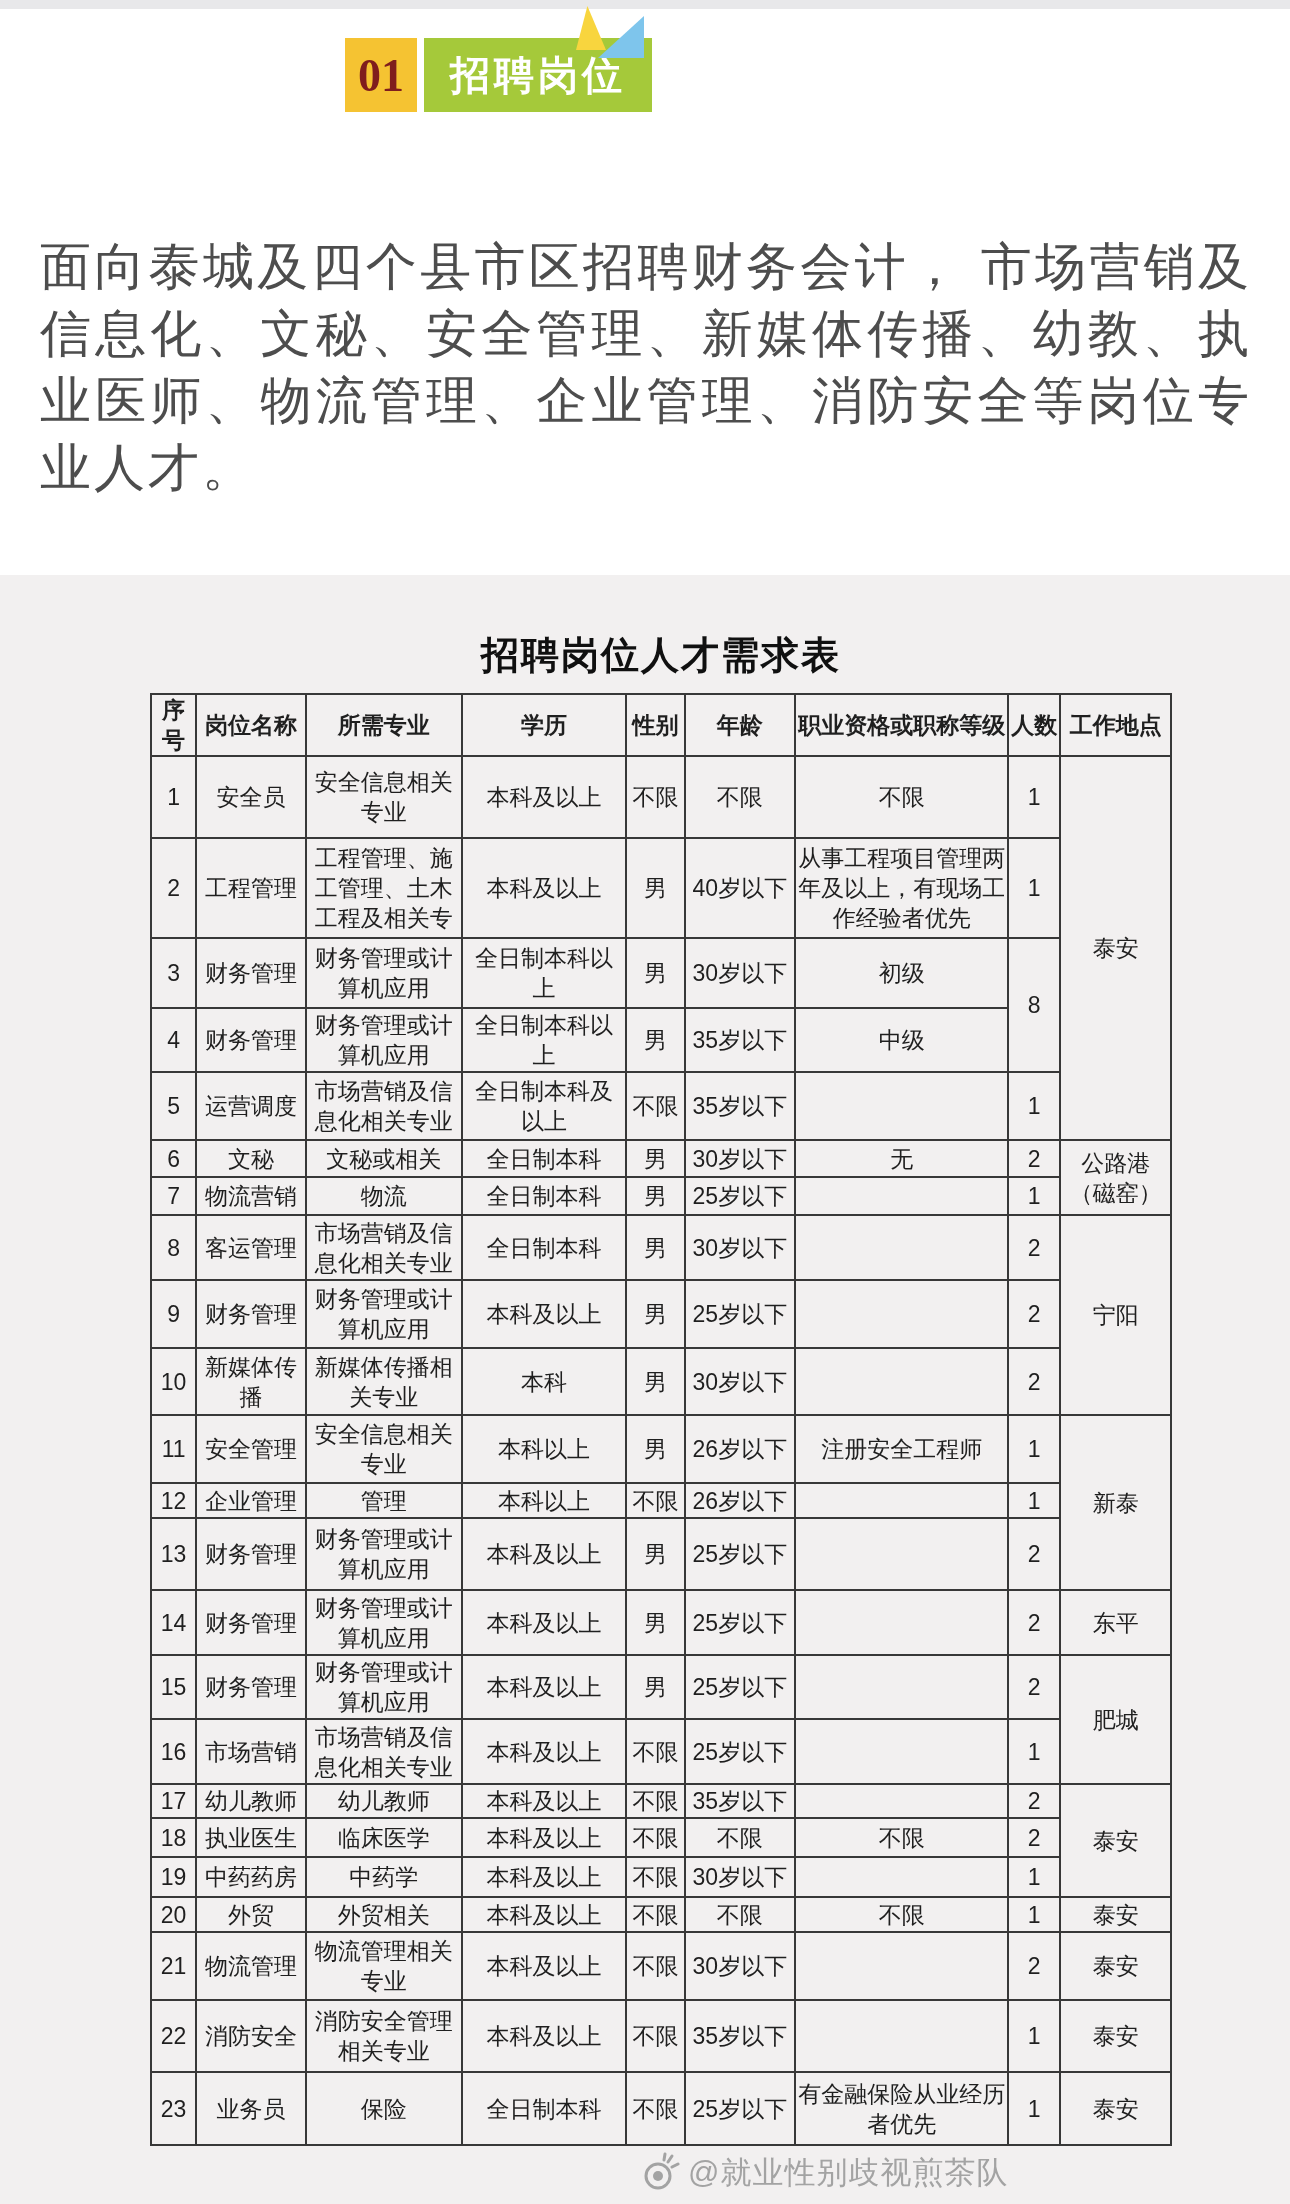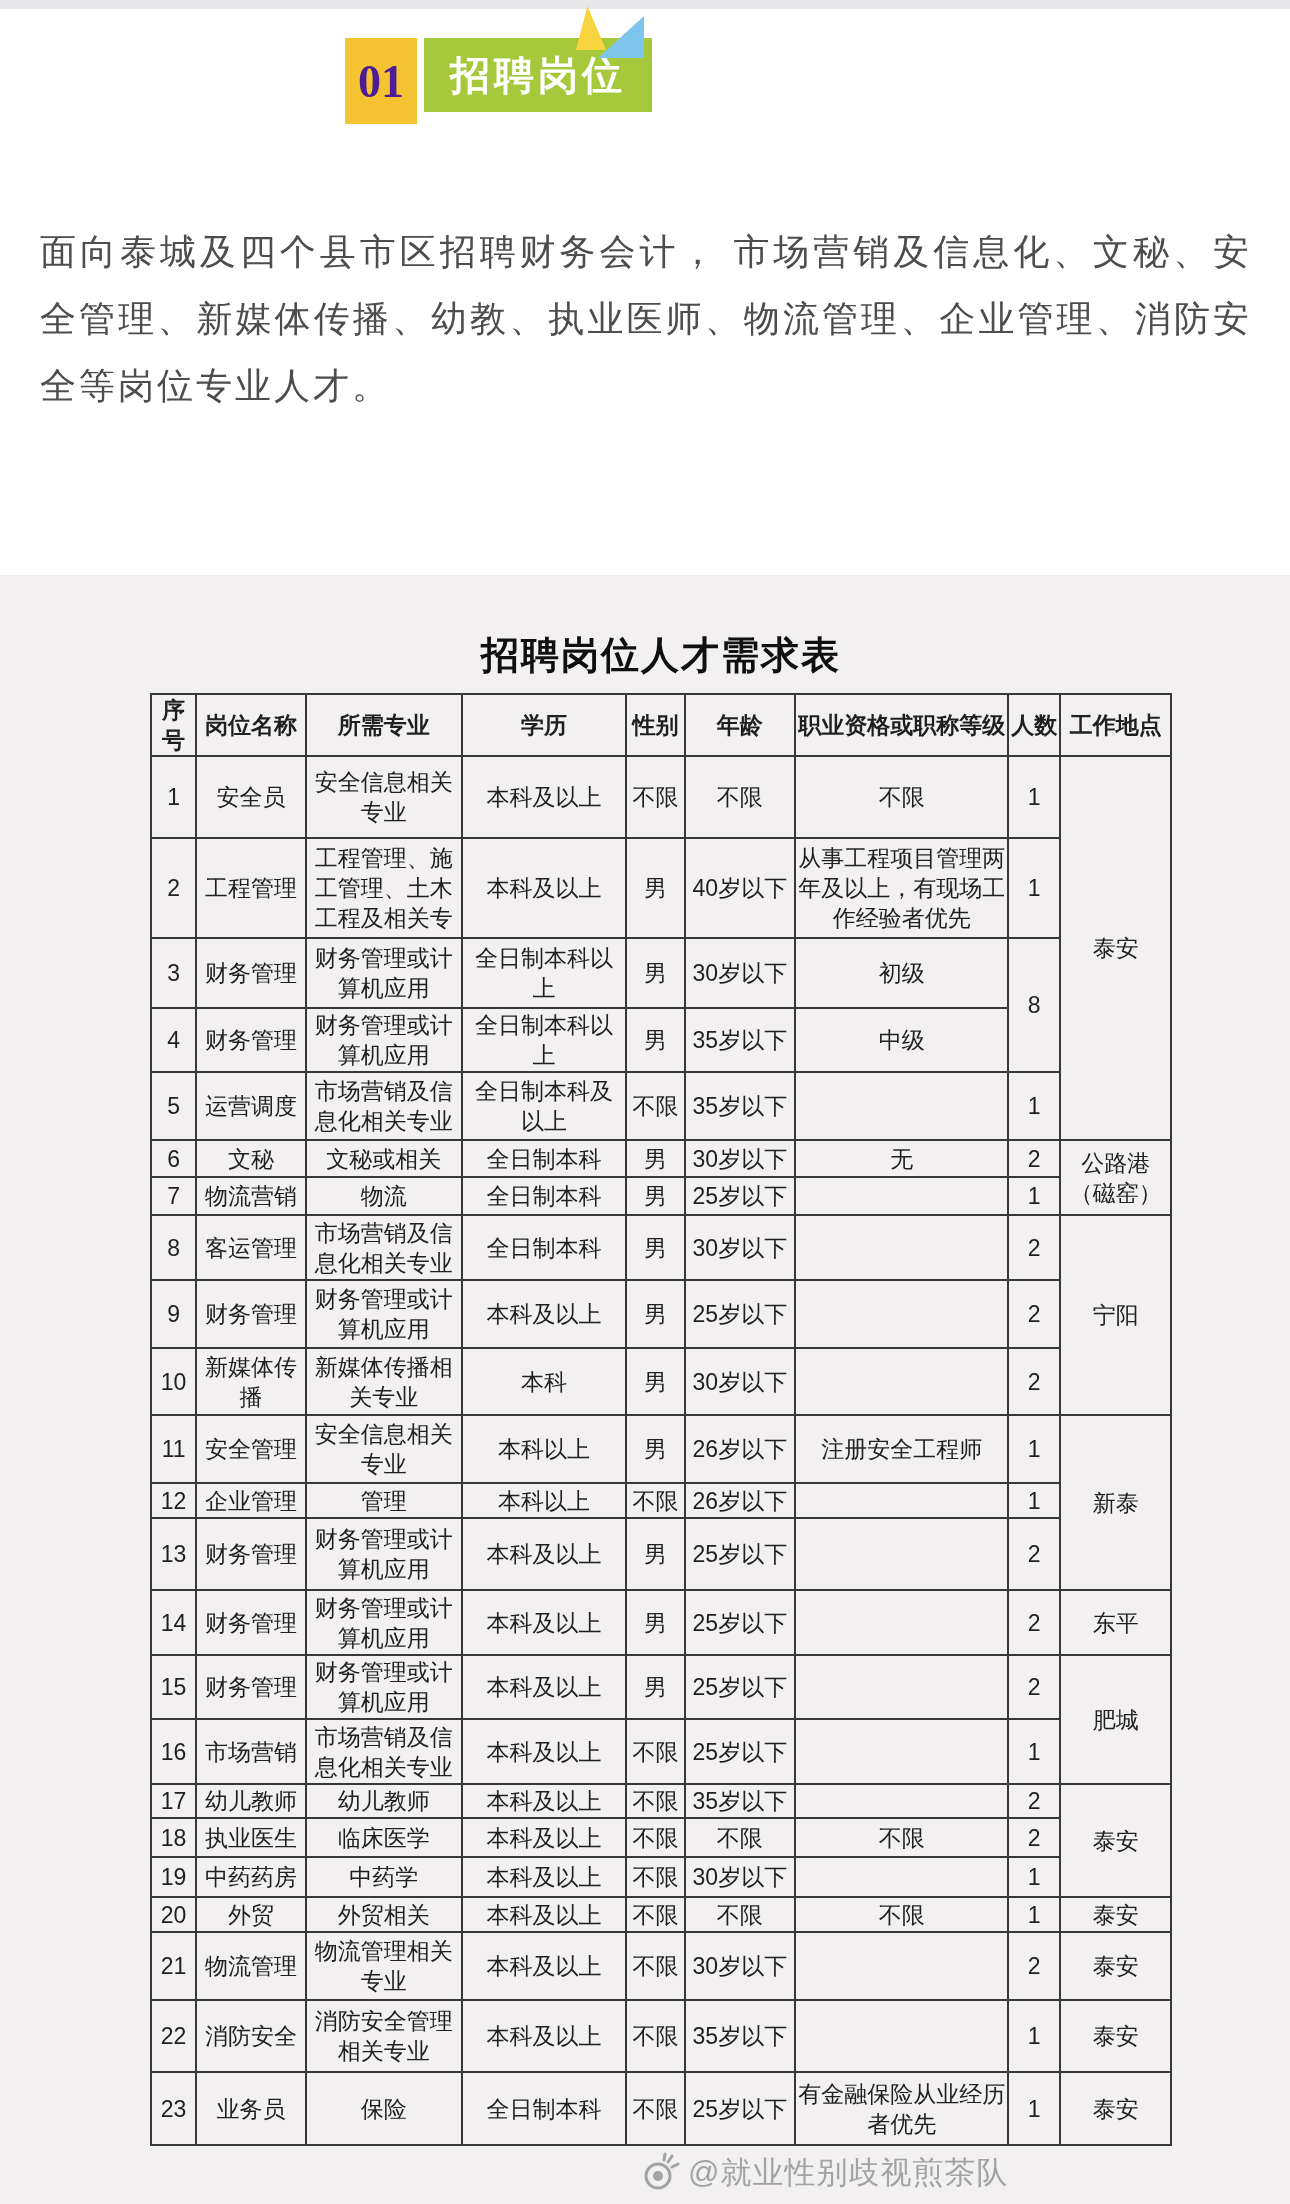--- a/index.html
+++ b/index.html
@@ -6,21 +6,21 @@
   body{
     width:1290px;height:2204px;position:relative;background:#ffffff;
     font-family:"Liberation Sans","DejaVu Sans",sans-serif;
     overflow:hidden;
   }
   .top-strip{position:absolute;left:0;top:0;width:1290px;height:9px;background:#e8e8ea;}
 
   
   .badge-wrap{position:absolute;left:345px;top:38px;height:74px;display:flex;}
   .badge-num{
-    width:72px;height:86px;background:#f5c332;color:#4c1d95;
+    width:72px;height:74px;background:#f5c332;color:#7f1d1d;
     display:flex;align-items:center;justify-content:center;
     font-family:"Liberation Serif","DejaVu Serif",serif;
     font-size:46px;font-weight:bold;
   }
   .badge-title{
     height:74px;margin-left:7px;background:#a5c93a;color:#ffffff;
     display:flex;align-items:center;justify-content:center;
     padding:0 26px;font-size:40px;font-weight:bold;letter-spacing:4px;
   }
   .tri{position:absolute;}
@@ -29,21 +29,21 @@
     clip-path:polygon(38% 0, 100% 100%, 0 100%);
   }
   .tri-blue{
     left:598px;top:16px;width:46px;height:42px;background:#7ec5ec;
     clip-path:polygon(100% 0, 100% 100%, 0 100%);
   }
 
   
   .intro{
     position:absolute;left:40px;top:182px;width:1212px;
-    font-size:36px;line-height:67px;letter-spacing:3px;
+    font-size:51px;line-height:67px;letter-spacing:3px;
     color:#4d4d4d;text-align:justify;
   }
 
   
   .photo{
     position:absolute;left:0;top:575px;width:1290px;height:1629px;
     background:#f2f0f0;
   }
   .table-zone{position:absolute;left:150px;top:55px;width:1022px;}
   .table-title{

